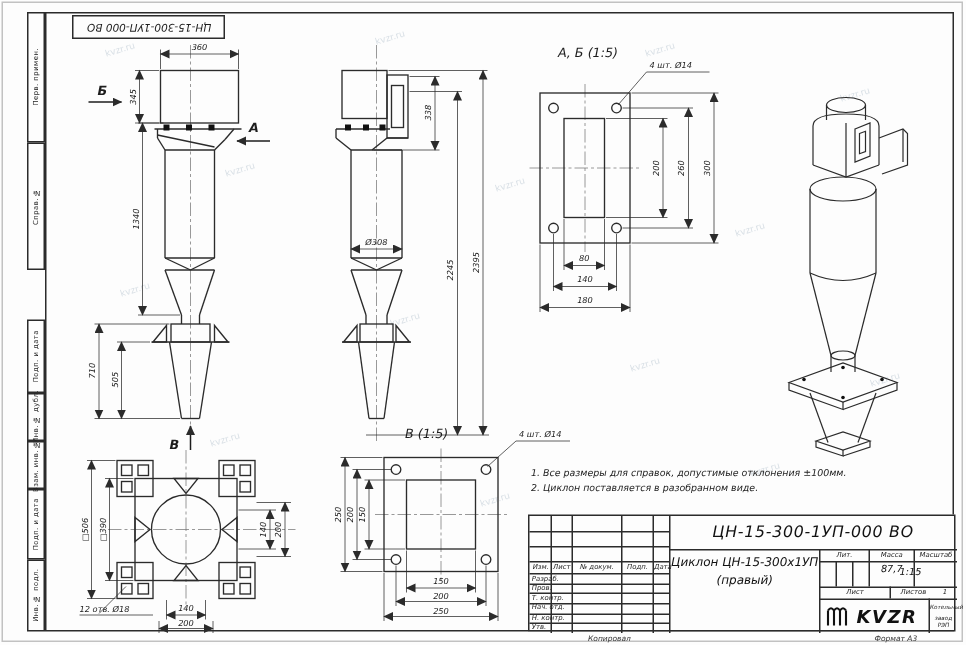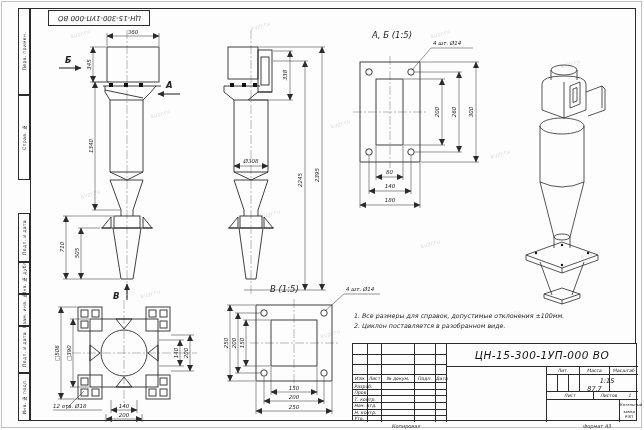--- a/index.html
+++ b/index.html
@@ -438,31 +438,44 @@
 
     <div class="tbl" style="left:1.5px;top:39.5px">Разраб.</div>
     <div class="tbl" style="left:1.5px;top:46px">Пров.</div>
     <div class="tbl" style="left:1.5px;top:52.5px">Т. контр.</div>
     <div class="tbl" style="left:1.5px;top:59px">Нач. отд.</div>
     <div class="tbl" style="left:1.5px;top:65.5px">Н. контр.</div>
     <div class="tbl" style="left:1.5px;top:72px">Утв.</div>
 
     <div class="tbv" style="left:93px;top:0;width:192px;height:22px;display:flex;align-items:center;justify-content:center;font-size:10.5px;letter-spacing:.5px">ЦН-15-300-1УП-000 ВО</div>
 
+    <div class="abs" style="left:94px;top:26px;width:99px;text-align:center">
+      <div class="tbv" style="position:static;font-size:8px">Циклон ЦН-15-300х1УП</div>
+      <div class="tbv" style="position:static;font-size:8px;margin-top:3px">(правый)</div>
+    </div>
 
     <div class="tbl" style="left:194px;top:23.5px;width:32px;text-align:center">Лит.</div>
     <div class="tbl" style="left:227px;top:23.5px;width:29px;text-align:center">Масса</div>
     <div class="tbl" style="left:257px;top:23.5px;width:28px;text-align:center">Масштаб</div>
-    <div class="tbv" style="left:227px;top:41px;width:29px;font-size:6.5px">87,7</div>
+    <div class="tbv" style="left:227px;top:31px;width:29px;font-size:6.5px">87,7</div>
     <div class="tbv" style="left:240px;top:33px;width:28px;font-size:6.5px">1:15</div>
 
     <div class="tbl" style="left:194px;top:48.5px;width:46px;text-align:center">Лист</div>
     <div class="tbl" style="left:242px;top:48.5px;width:28px;text-align:center">Листов</div>
     <div class="tbl" style="left:272px;top:48.5px;width:10px;text-align:center">1</div>
 
+    <div class="abs" style="left:194px;top:55px;width:72px;height:23px;display:flex;align-items:center">
+      <svg width="18" height="16" viewBox="0 0 18 16" style="position:static;margin-left:3px">
+        <g stroke="#111" stroke-width="1.4" fill="none">
+          <path d="M2,14 L2,4 M6,14 L6,4 M10,14 L10,4 M14,14 L14,4"></path>
+          <path d="M2,4 Q4,1 6,4 M6,4 Q8,1 10,4 M10,4 Q12,1 14,4"></path>
+        </g>
+      </svg>
+      <span style="font-size:12px;font-weight:800;font-style:italic;color:#111;letter-spacing:1px;margin-left:3px">KVZR</span>
+    </div>
     <div class="abs" style="left:267px;top:58px;width:18px;text-align:center">
       <div style="font-size:3.8px;font-style:italic;color:#222">Котельный</div>
       <div style="font-size:3.8px;font-style:italic;color:#222;margin-top:2px">завод РЭП</div>
     </div>
   </div>
 
   <div class="foot" style="left:392px;top:423px">Копировал</div>
   <div class="foot" style="left:583px;top:423px">Формат А3</div>
 
 </div>

